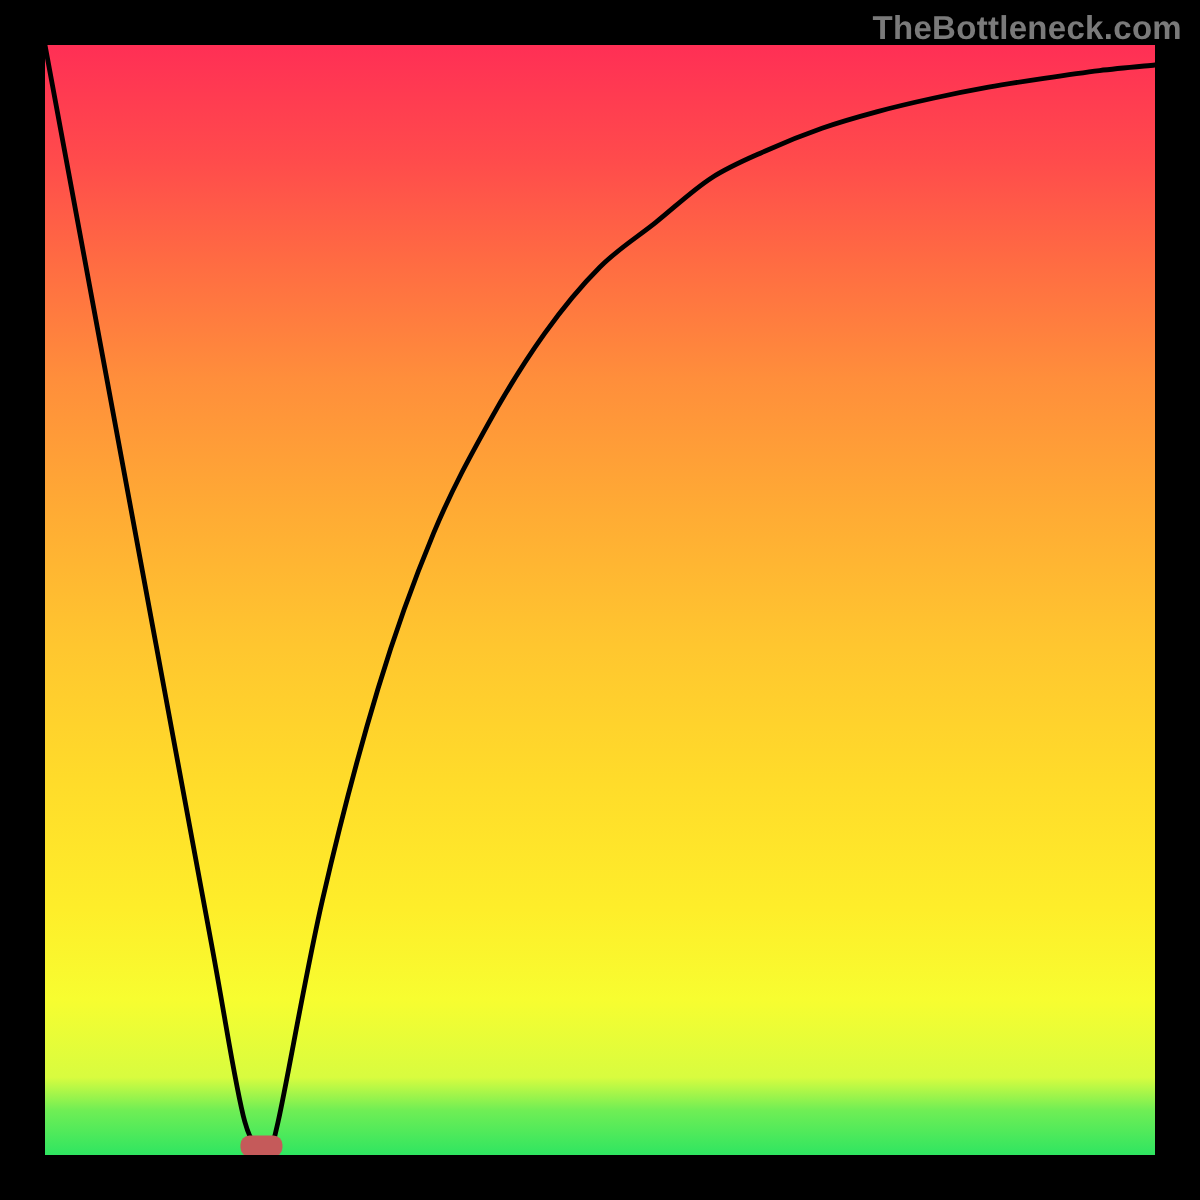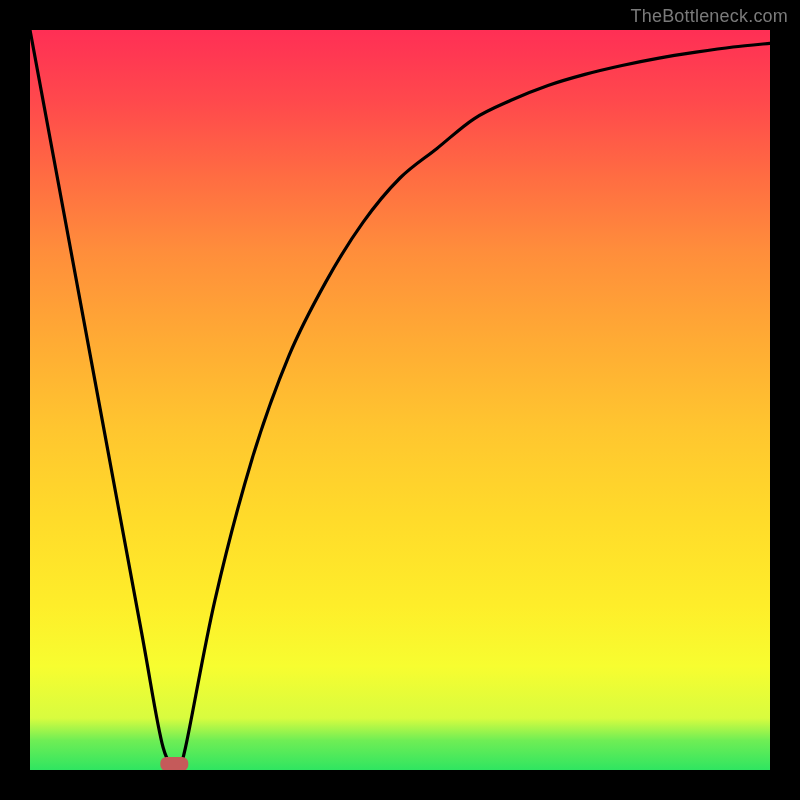--- a/index.html
+++ b/index.html
@@ -37,22 +37,22 @@
       #ff6d42 80%,
       #ff4a4c 90%,
       #ff2f55 100%
     );
   }
   .watermark {
     position: absolute;
     top: 6px;
     right: 12px;
     color: #7a7a7a;
-    font-size: 18px;
-    font-weight: 400;
+    font-size: 22px;
+    font-weight: 700;
     letter-spacing: 0.2px;
     user-select: none;
   }
   svg.curve {
     position: absolute;
     left: 0;
     top: 0;
   }
 </style>
 </head>

